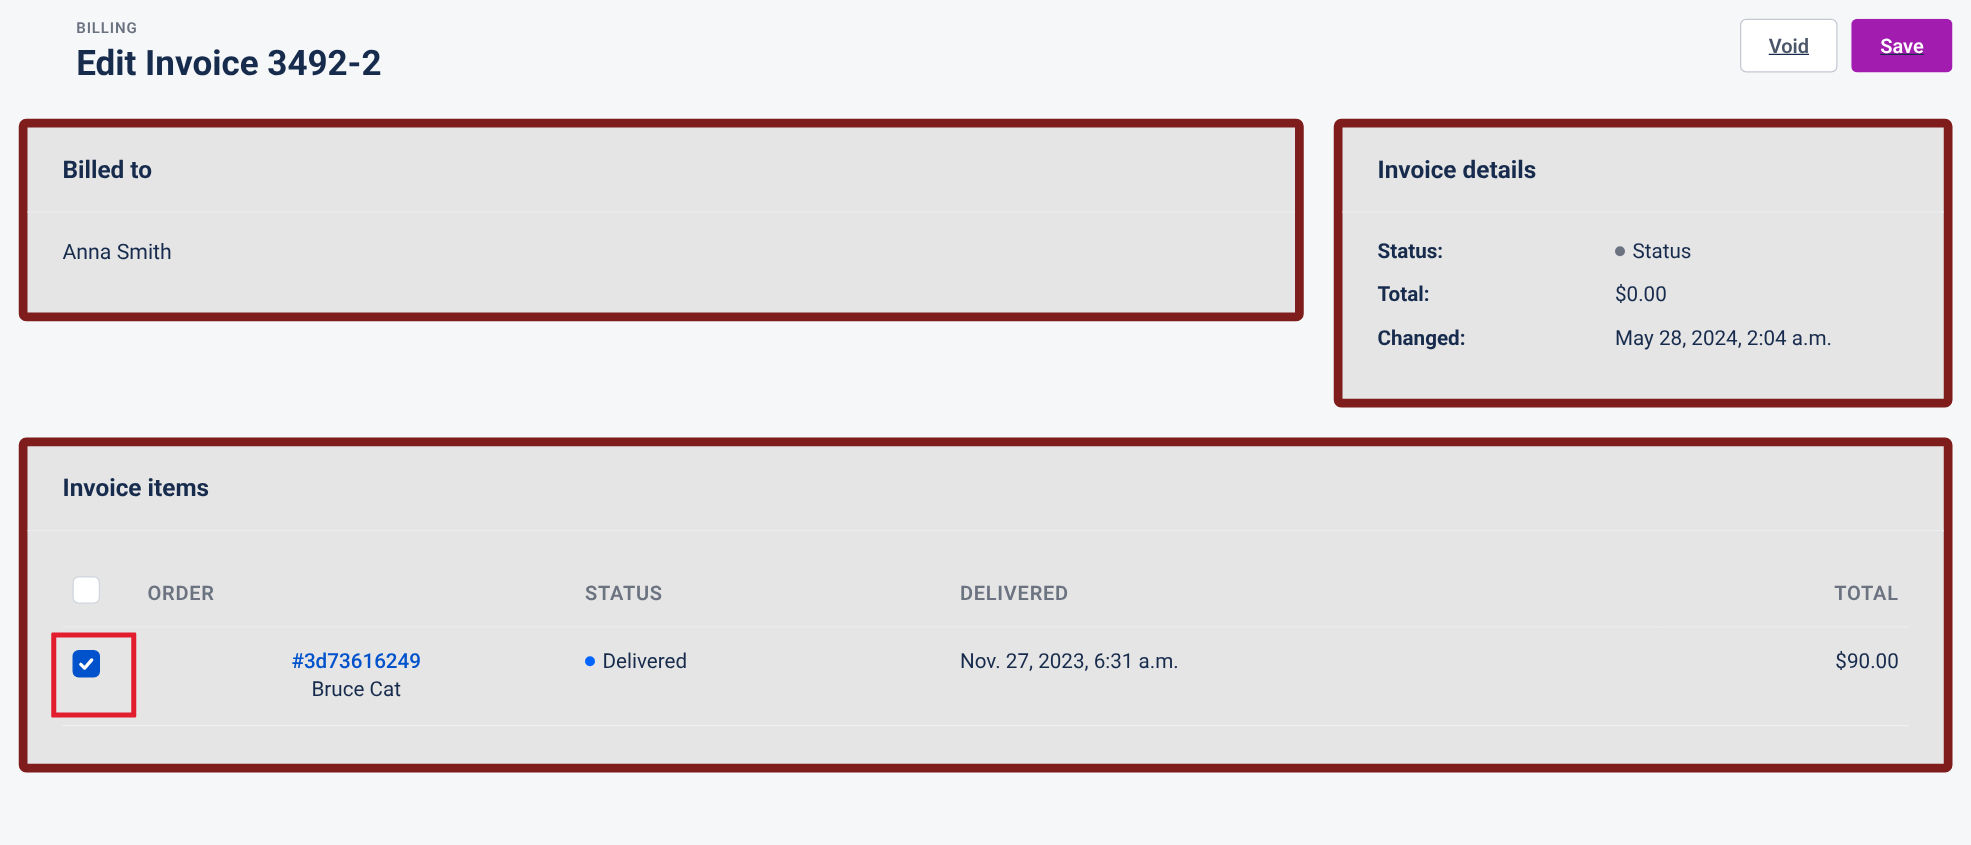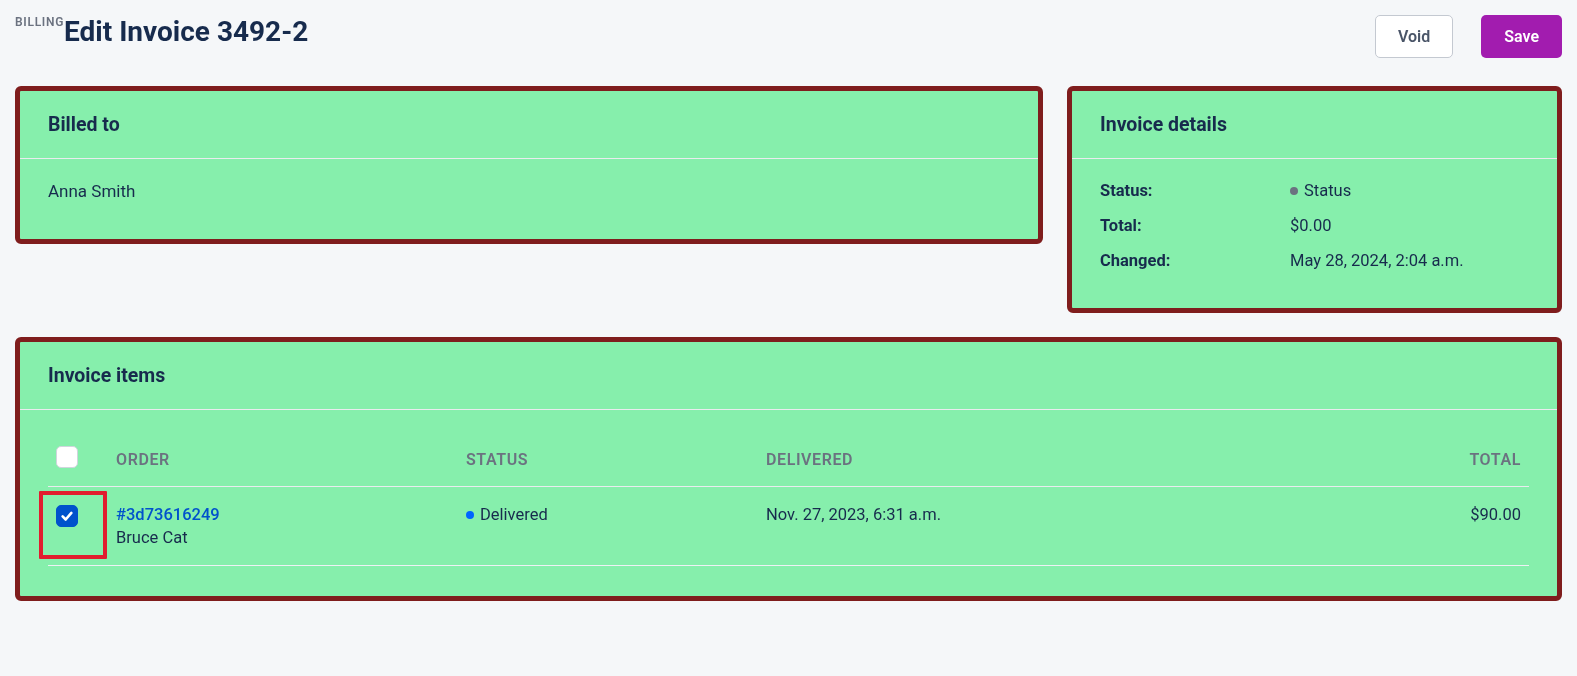--- a/index.html
+++ b/index.html
@@ -14,38 +14,40 @@
     padding: 15px;
   }
   .header-row {
     display: flex;
     justify-content: space-between;
     align-items: flex-start;
     margin-bottom: 28px;
   }
   .header-left {
     display: flex;
-    flex-direction: row;
+    flex-direction: column;
+    margin-left: 46px;
   }
   .breadcrumb {
     font-size: 12px;
     letter-spacing: 0.7px;
     color: #6b7280;
     font-weight: 600;
     margin-bottom: 5px;
   }
   .page-title {
     font-size: 28px;
     font-weight: 700;
     color: #172b4d;
   }
   .header-buttons {
     display: flex;
-    gap: 28px;
+    gap: 11px;
     align-items: flex-end;
+    text-decoration: underline;
   }
   .btn {
     font-size: 16px;
     font-weight: 600;
     padding: 11px 22px;
     border-radius: 5px;
     border: 1px solid transparent;
     cursor: pointer;
     font-family: inherit;
   }
@@ -58,22 +60,22 @@
     background: #a21caf;
     color: #fff;
   }
   .top-cards {
     display: flex;
     gap: 24px;
     margin-bottom: 24px;
     align-items: flex-start;
   }
   .card {
-    background: #86efac;
-    border: 5px solid #7f1d1d;
+    background: #e5e5e5;
+    border: 7px solid #7f1d1d;
     border-radius: 6px;
   }
   .billed-card {
     flex: 1 1 auto;
   }
   .details-card {
     flex: 0 0 495px;
   }
   .card-header {
     padding: 22px 28px;
@@ -204,20 +206,21 @@
   }
   .order-customer {
     margin-top: 4px;
     color: #172b4d;
   }
   .col-check {
     width: 60px;
   }
   .col-order {
     width: 350px;
+    text-align: center;
   }
   .col-status {
     width: 300px;
   }
   .col-delivered {
     width: auto;
   }
 </style>
 </head>
 <body>

